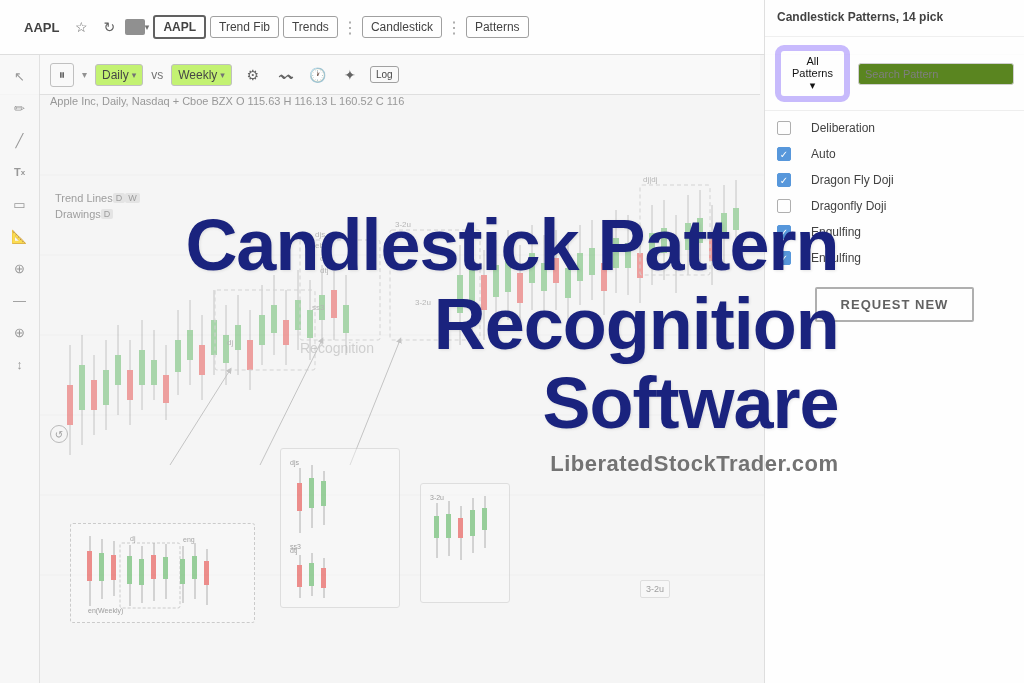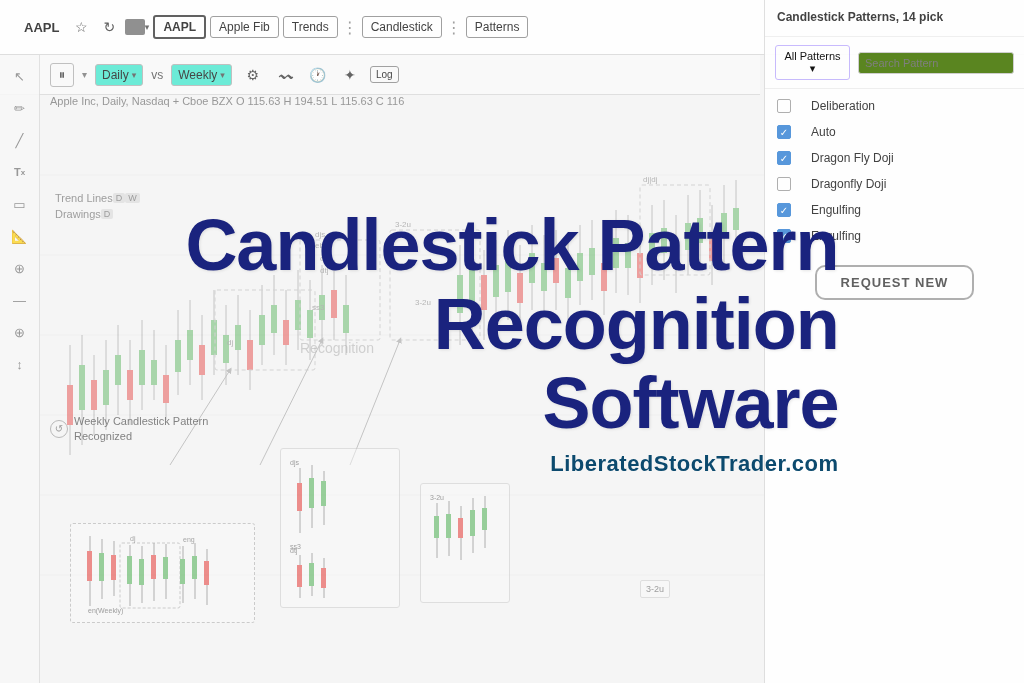--- a/index.html
+++ b/index.html
@@ -89,21 +89,21 @@
       color: #999;
       font-size: 16px;
       cursor: pointer;
     }
 
     .dropdown-btn {
       padding: 3px 6px;
       font-size: 12px;
       border: 1px solid #bbb;
       border-radius: 3px;
-      background: #5eead4;
+      background: #bef264;
       cursor: pointer;
       color: #333;
       display: flex;
       align-items: center;
       gap: 3px;
     }
 
     .dropdown-arrow {
       font-size: 9px;
       color: #666;
@@ -183,22 +183,22 @@
       padding: 8px 10px;
       display: flex;
       gap: 8px;
       align-items: center;
       border-bottom: 1px solid #eee;
     }
 
     .all-patterns-btn {
       padding: 4px 8px;
       font-size: 11px;
-      border: 1px solid #c4b5fd;
-      border-radius: 3px;
+      border: 6px solid #c4b5fd;
+      border-radius: 9px;
       background: #fff;
       cursor: pointer;
       display: flex;
       align-items: center;
       gap: 3px;
     }
 
     .search-box {
       flex: 1;
       padding: 4px 6px;
@@ -243,21 +243,21 @@
 
     .request-new-btn {
       display: block;
       margin: 12px auto;
       padding: 8px 24px;
       font-size: 13px;
       font-weight: 600;
       letter-spacing: 1px;
       color: #555;
       border: 2px solid #aaa;
-      border-radius: 10px;
+      border-radius: 2px;
       background: transparent;
       cursor: pointer;
       text-align: center;
     }
 
     
     .side-tools {
       position: absolute;
       left: 0;
       top: 55px;
@@ -298,21 +298,21 @@
       font-weight: 900;
       color: #1a237e;
       line-height: 1.1;
       text-shadow: 1px 1px 3px rgba(0,0,0,0.1);
       letter-spacing: -1px;
     }
 
     .subtitle {
       font-size: 22px;
       font-weight: 700;
-      color: #0c4a6e;
+      color: #737373;
       margin-top: 8px;
       letter-spacing: 0.5px;
     }
 
     
     .chart-label-row {
       position: absolute;
       top: 192px; left: 55px;
       font-size: 11px;
       color: #888;
@@ -596,42 +596,41 @@
       <span class="label-key">W</span>
     </div>
     <div class="chart-label-item">
       <span style="font-size:11px;color:#888;">Drawings</span>
       <span class="label-key">D</span>
     </div>
   </div>
 
   <div class="weekly-box">
     <div class="weekly-circle">↺</div>
-    <span style="font-size:11px;color:#666;max-width:150px;line-height:1.3;">Weekly Candlestick Pattern Recognized</span>
   </div>
 
   <div style="position:absolute;top:340px;left:300px;font-size:14px;color:#aaa;opacity:0.5;">Recognition</div>
 </div>
 
 <div class="toolbar-bg">
 
   <span class="ticker-label">AAPL</span>
 
   <div class="toolbar-icon-btn">☆</div>
 
   <div class="toolbar-icon-btn">↻</div>
 
   <div class="toolbar-icon-btn">
     <div class="toolbar-square"></div>
     <span class="dropdown-arrow">▾</span>
   </div>
 
   <button class="toolbar-btn-selected">AAPL</button>
 
-  <button class="toolbar-btn">Apple Fib</button>
+  <button class="toolbar-btn">Trend Fib</button>
 
   <button class="toolbar-btn">Trends</button>
 
   <span class="toolbar-dots">⋮</span>
 
   <button class="toolbar-btn">Candlestick</button>
 
   <span class="toolbar-dots">⋮</span>
 
   <button class="toolbar-btn">Patterns</button>
@@ -659,21 +658,21 @@
   <div class="toolbar-icon-btn">〰</div>
 
   <div class="toolbar-icon-btn">🕐</div>
 
   <div class="toolbar-icon-btn">✦</div>
 
   <button class="toolbar-btn" style="font-size:10px;padding:2px 5px;">Log</button>
 </div>
 
 <div class="chart-info">
-  <span>Apple Inc, Daily, Nasdaq + Cboe BZX   O 115.63   H 194.51   L 115.63   C 116</span>
+  <span>Apple Inc, Daily, Nasdaq + Cboe BZX   O 115.63   H 116.13   L 160.52   C 116</span>
 </div>
 
 <div class="side-tools">
   <div class="sidebar-icon">↖</div>
   <div class="sidebar-icon">✏</div>
   <div class="sidebar-icon">╱</div>
   <div class="sidebar-icon" style="font-size:11px;font-weight:700;">T<span style="font-size:8px;">x</span></div>
   <div class="sidebar-icon">▭</div>
   <div class="sidebar-icon">📐</div>
   <div class="sidebar-icon">⊕</div>

